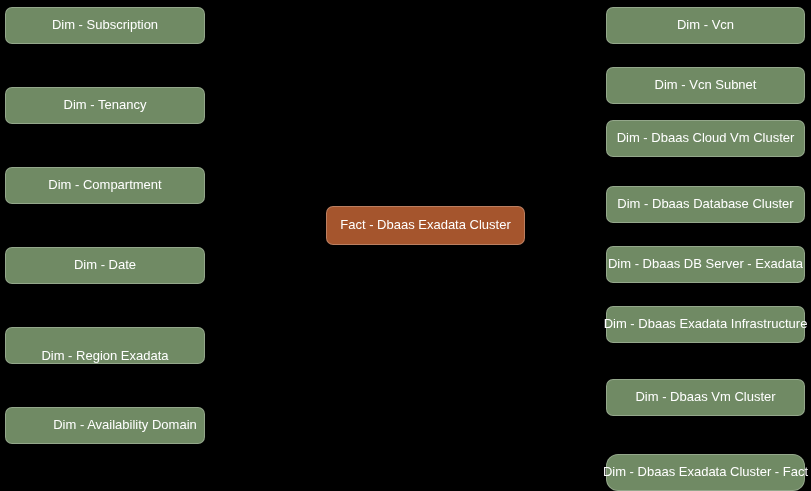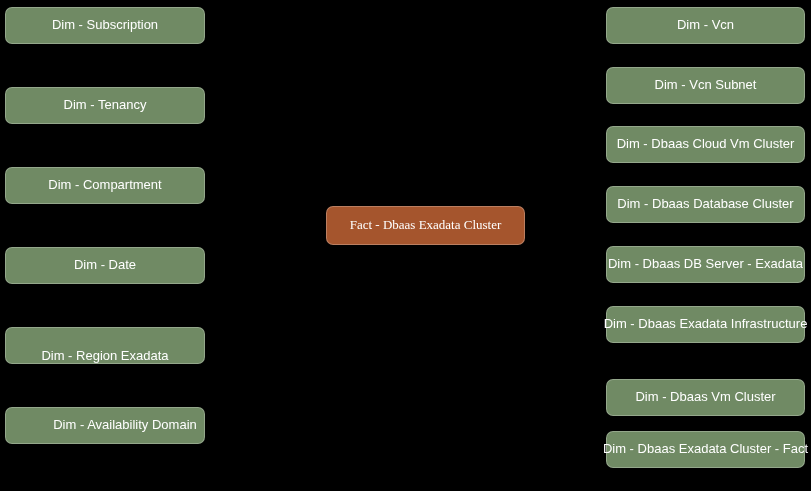--- a/index.html
+++ b/index.html
@@ -57,44 +57,44 @@
         <span>Dim - Date</span>
       </div>
     <div class="node dim" style="top:327px;align-items:flex-end;">
         <span>Dim - Region Exadata</span>
       </div>
     <div class="node dim" style="top:407px;padding-left:40px;">
         <span>Dim - Availability Domain</span>
       </div>
   </div>
 
-  <div class="node fact" style="left:326px; top:206px;font-family:Liberation Serif, serif;">
+  <div class="node fact" style="left:326px; top:206px;">
     <span>Fact - Dbaas Exadata Cluster</span>
   </div>
 
   <div class="col-right">
     <div class="node dim" style="top:7px;">
         <span>Dim - Vcn</span>
       </div>
     <div class="node dim" style="top:67px;">
         <span>Dim - Vcn Subnet</span>
       </div>
-    <div class="node dim" style="top:126px;">
+    <div class="node dim" style="top:120px;">
         <span>Dim - Dbaas Cloud Vm Cluster</span>
       </div>
     <div class="node dim" style="top:186px;">
         <span>Dim - Dbaas Database Cluster</span>
       </div>
     <div class="node dim" style="top:246px;">
         <span>Dim - Dbaas DB Server - Exadata</span>
       </div>
     <div class="node dim" style="top:306px;">
         <span>Dim - Dbaas Exadata Infrastructure</span>
       </div>
     <div class="node dim" style="top:379px;">
         <span>Dim - Dbaas Vm Cluster</span>
       </div>
-    <div class="node dim" style="top:431px;">
+    <div class="node dim" style="top:454px;border-radius:12px;">
         <span>Dim - Dbaas Exadata Cluster - Fact</span>
       </div>
   </div>
 
 </div>
 
 </body></html>

